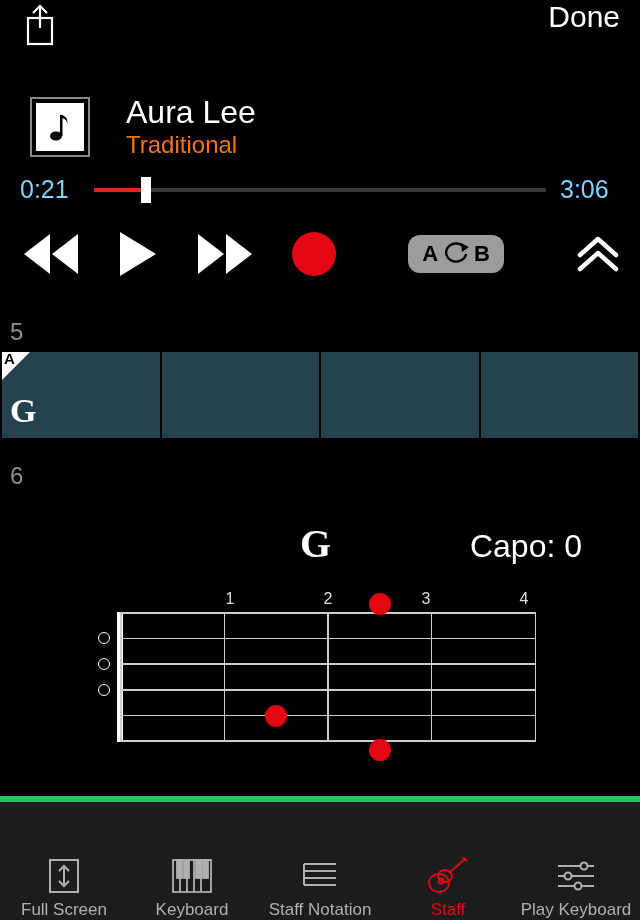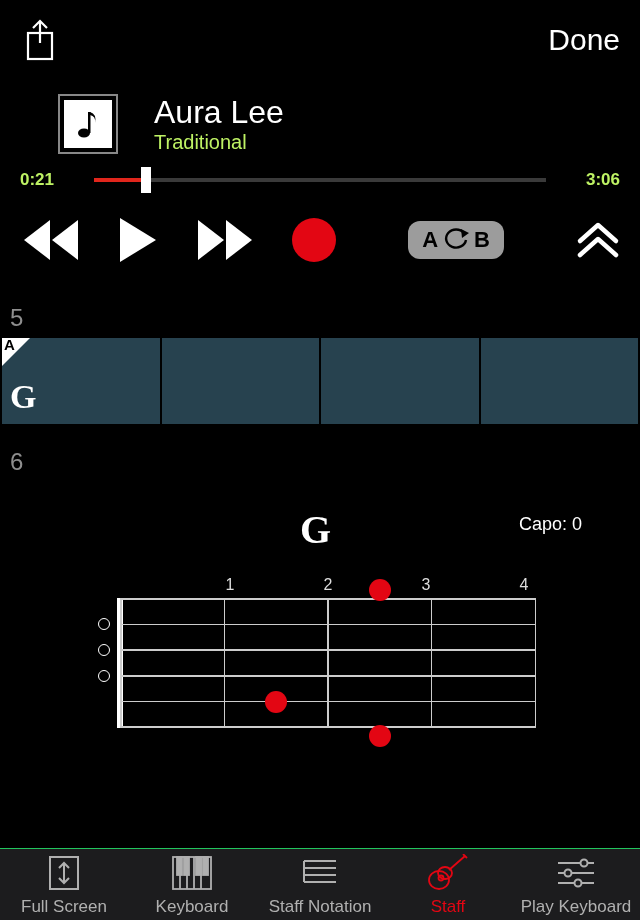--- a/index.html
+++ b/index.html
@@ -1,61 +1,61 @@
 <!DOCTYPE html>
 <html><head>
 <meta charset="utf-8">
 <style>
   * { box-sizing: border-box; margin: 0; padding: 0; }
   html, body { width: 640px; height: 920px; background: #000; color: #fff; font-family: -apple-system, "Helvetica Neue", Helvetica, Arial, sans-serif; overflow: hidden; }
-  .header { height: 80px; display: flex; align-items: center; justify-content: space-between; padding: 0 20px; }
+  .header { height: 80px; display: flex; align-items: flex-start; justify-content: space-between; padding: 0 20px; }
   .share-icon { width: 40px; height: 50px; display: flex; align-items: center; justify-content: center; }
   .done { font-size: 30px; font-weight: 400; }
-  .song-info { display: flex; align-items: center; padding: 14px 20px 6px 30px; gap: 36px; margin-left: 28px; }
+  .song-info { display: flex; align-items: center; padding: 14px 20px 6px 30px; gap: 36px; }
   .album-art { width: 60px; height: 60px; border: 2px solid #888; display: flex; align-items: center; justify-content: center; }
   .album-art-inner { width: 48px; height: 48px; background: #fff; display: flex; align-items: center; justify-content: center; font-size: 28px; color: #000; }
   .titles { display: flex; flex-direction: column; }
   .title { font-size: 32px; font-weight: 400; color: #fff; }
-  .artist { font-size: 20px; font-weight: 400; color: #bef264; }
+  .artist { font-size: 24px; font-weight: 400; color: #f97316; }
   .progress-row { display: flex; align-items: center; padding: 10px 20px 6px 20px; gap: 14px; }
-  .current-time, .total-time { font-size: 17px; color: #bef264; width: 60px; font-weight: bold; }
-  .total-time { text-align: right; }
+  .current-time, .total-time { font-size: 25px; color: #7dd3fc; width: 60px; }
+  .total-time { text-align: left; }
   .progress-bar { flex: 1; height: 4px; background: #3a3a3a; position: relative; }
   .progress-fill { position: absolute; left: 0; top: 0; height: 100%; background: #e1261c; }
   .progress-thumb { position: absolute; top: 50%; transform: translate(-50%, -50%); width: 10px; height: 26px; background: #fff; }
   .controls { display: flex; align-items: center; padding: 22px 20px 18px 20px; gap: 36px; }
   .controls > * { display: flex; align-items: center; justify-content: center; }
   .rec-dot { width: 44px; height: 44px; border-radius: 50%; background: #e30613; }
   .ab-pill { background: #9c9c9c; border-radius: 12px; padding: 6px 14px; display: flex; align-items: center; gap: 4px; color: #000; font-size: 22px; font-weight: 600; }
   .spacer { flex: 1; }
   .bars-section { padding-top: 24px; }
   .bar-num { font-size: 24px; color: #8e8e8e; padding-left: 10px; margin-bottom: 6px; }
   .bar-row { display: flex; height: 86px; gap: 2px; padding: 0 2px; margin-bottom: 24px; }
   .bar-cell { flex: 1; background: #27424f; position: relative; }
   .bar-cell.first::before {
     content: ""; position: absolute; left: 0; top: 0; width: 0; height: 0;
     border-top: 28px solid #fff; border-right: 28px solid transparent;
   }
   .bar-section-label { position: absolute; left: 2px; top: -2px; font-size: 15px; color: #000; font-weight: 600; z-index: 2; }
   .bar-chord { position: absolute; left: 8px; bottom: 8px; font-size: 34px; font-weight: 700; font-family: Georgia, "Times New Roman", serif; color: #fff; }
   .chord-panel { position: relative; margin-top: 30px; height: 250px; }
   .chord-g-label { position: absolute; left: 300px; top: 0; font-size: 40px; font-weight: 700; font-family: Georgia, "Times New Roman", serif; }
-  .capo { position: absolute; right: 58px; top: 8px; font-size: 18px; }
+  .capo { position: absolute; right: 58px; top: 8px; font-size: 32px; }
   .fretboard { position: absolute; left: 120px; top: 70px; width: 416px; }
   .fret-nums { display: flex; justify-content: space-between; padding: 0 6px; font-size: 16px; color: #ddd; margin-bottom: 4px; }
   .fret-nums span { width: 12px; text-align: center; }
   .fretboard-grid { position: relative; height: 130px; }
   .fret-lines { position: absolute; inset: 0; display: flex; justify-content: space-between; }
   .fret-lines div { width: 1.5px; background: #ccc; }
   .string-lines { position: absolute; inset: 0; display: flex; flex-direction: column; justify-content: space-between; }
   .string-lines div { height: 1.5px; background: #ccc; }
   .nut { position: absolute; left: -3px; top: 0; bottom: 0; width: 6px; background: #fff; }
   .open-circle { position: absolute; width: 12px; height: 12px; border: 1.5px solid #fff; border-radius: 50%; left: -22px; background: transparent; }
   .dot { position: absolute; width: 22px; height: 22px; background: #e30613; border-radius: 50%; transform: translate(-50%, -50%); }
-  .tab-bar { position: absolute; bottom: 0; left: 0; right: 0; height: 72px; background: #1c1c1e; border-top: 1px solid #22c55e; display: flex; }
+  .tab-bar { position: absolute; bottom: 0; left: 0; right: 0; height: 124px; background: #1c1c1e; border-top: 6px solid #22c55e; display: flex; align-items: flex-end; }
   .tab-item { flex: 1; display: flex; flex-direction: column; align-items: center; justify-content: center; gap: 4px; color: #b0b0b0; font-size: 17px; }
   .tab-item.active { color: #e30613; }
   .tab-icon { height: 40px; display: flex; align-items: center; justify-content: center; }
 </style>
 </head>
 <body>
 
 <div class="header">
   <div class="share-icon">
     <svg width="32" height="42" viewBox="0 0 32 42" fill="none" stroke="#fff" stroke-width="2.2">

